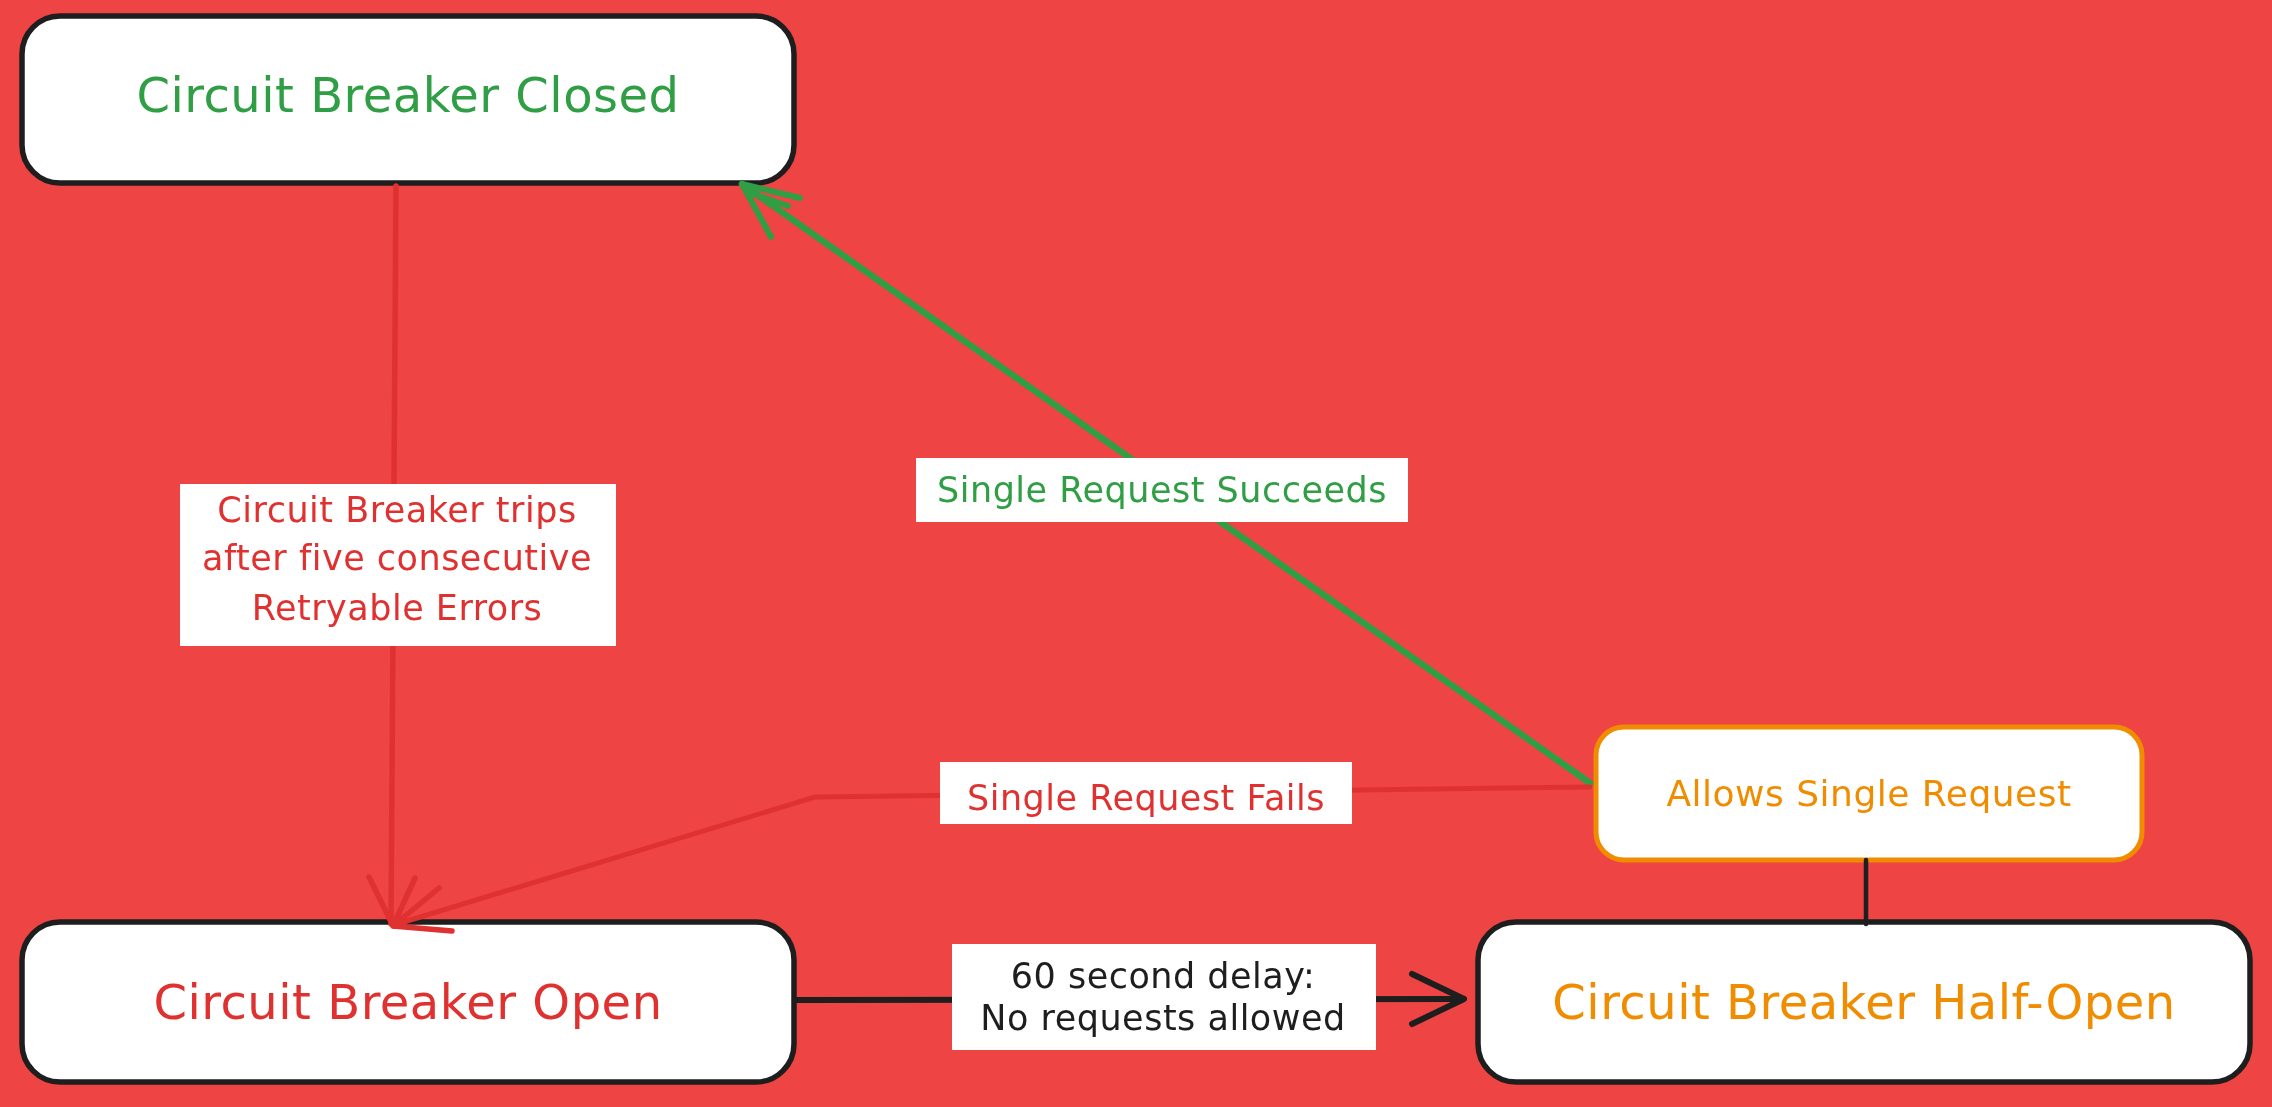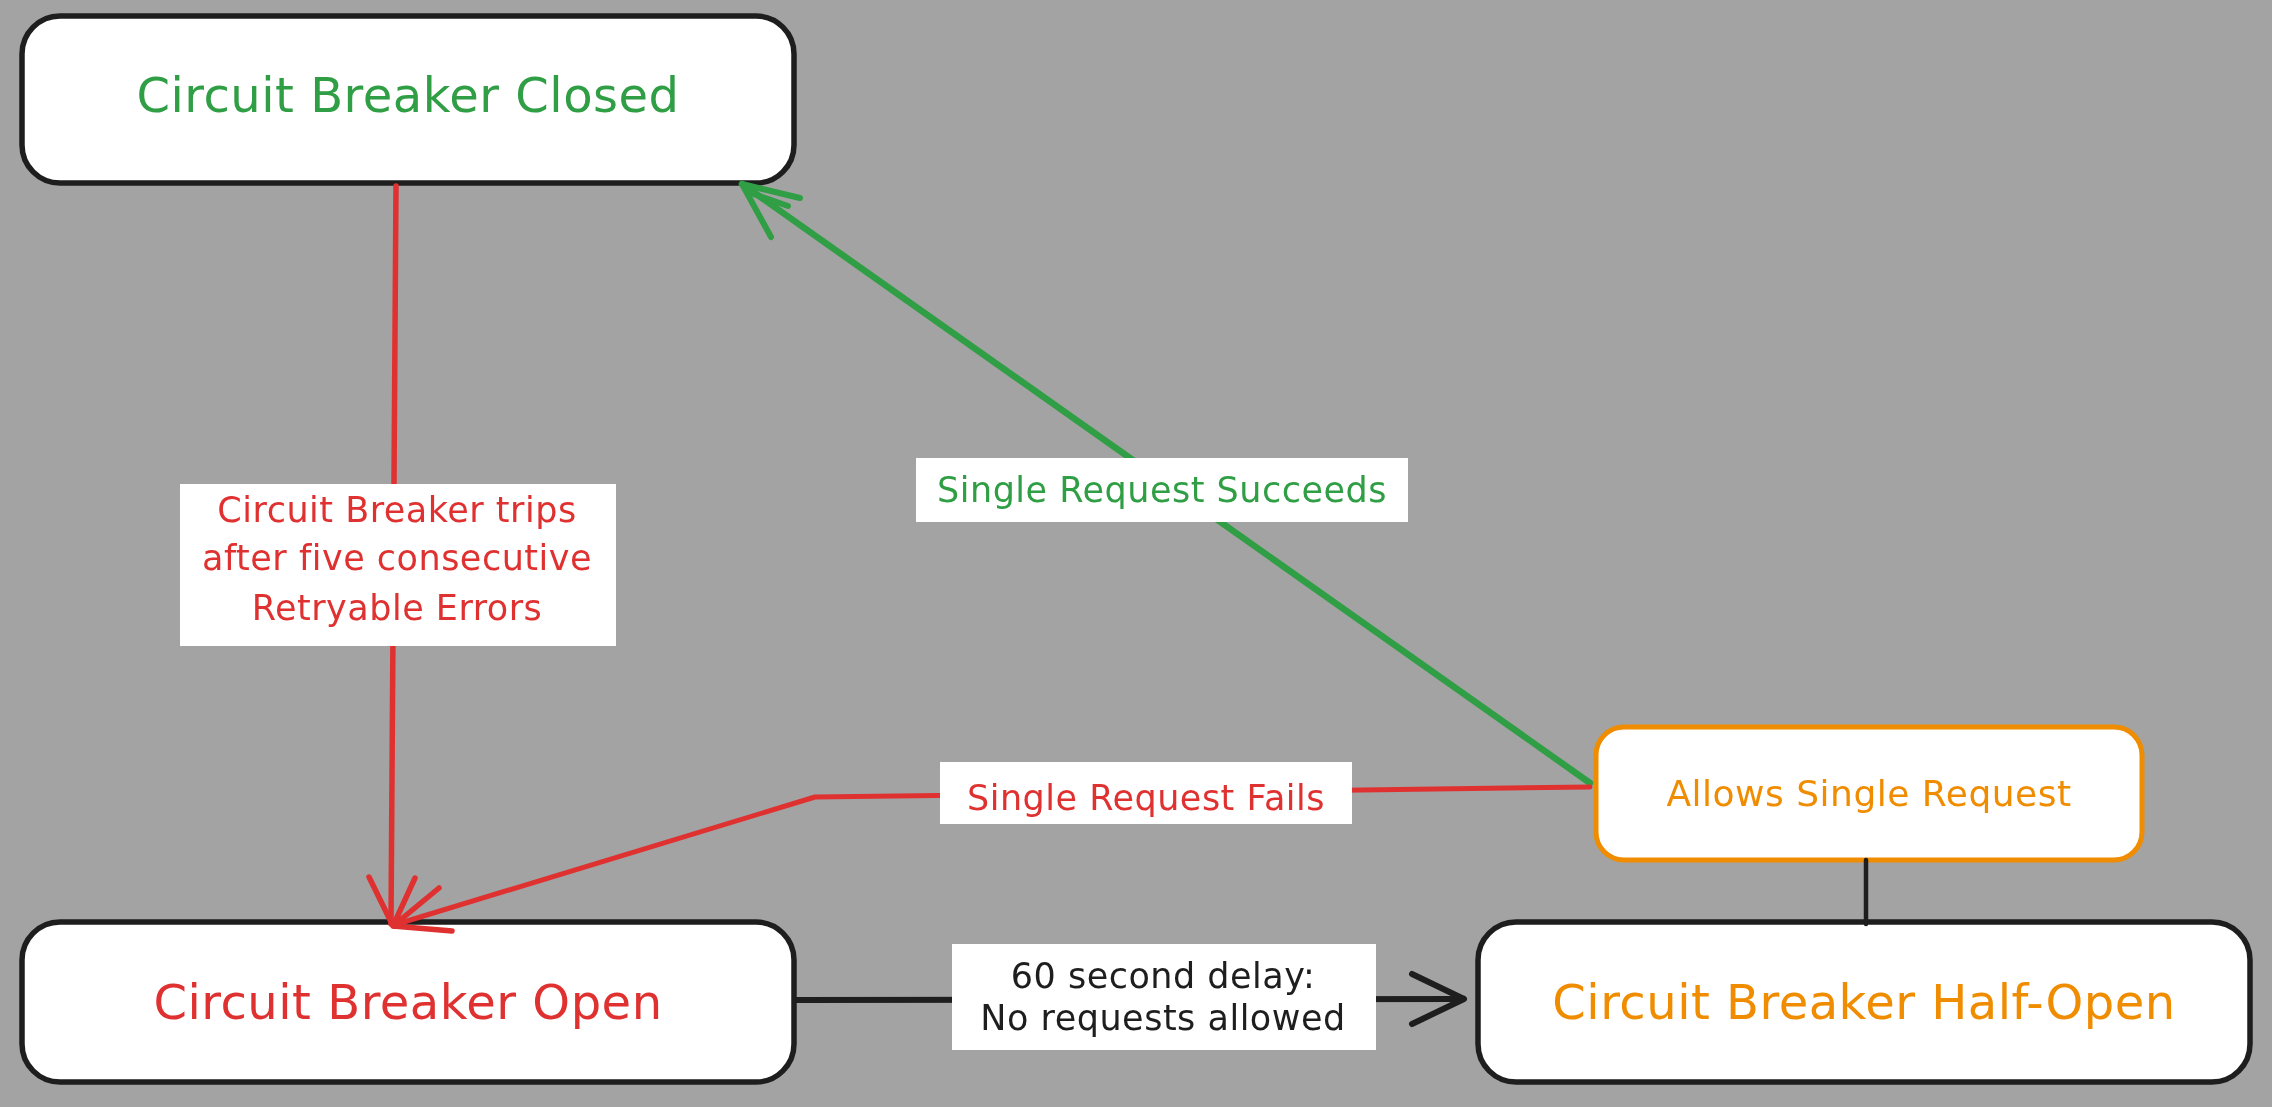--- a/index.html
+++ b/index.html
@@ -4,21 +4,21 @@
 <style>
   html, body {
     margin: 0;
     padding: 0;
     background: #ffffff;
   }
   .diagram-canvas {
     position: relative;
     width: 2272px;
     height: 1107px;
-    background: #a3a3a3;
+    background: #ef4444;
     overflow: hidden;
   }
   svg { display: block; }
   .node-box {
     fill: #ffffff;
     stroke-width: 5.5;
     stroke-linejoin: round;
   }
   .allows-box {
     fill: #ffffff;

